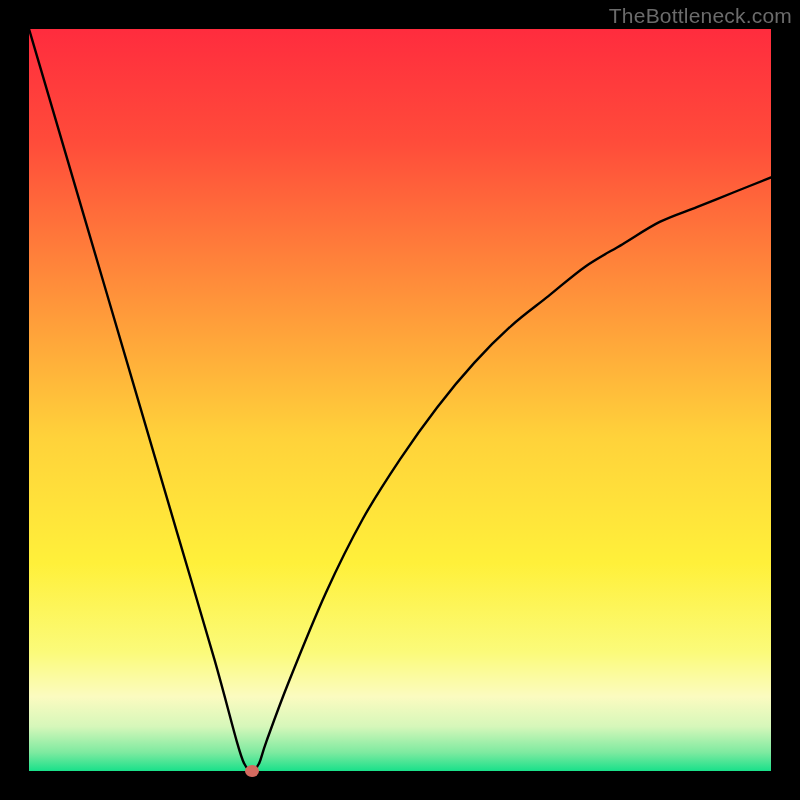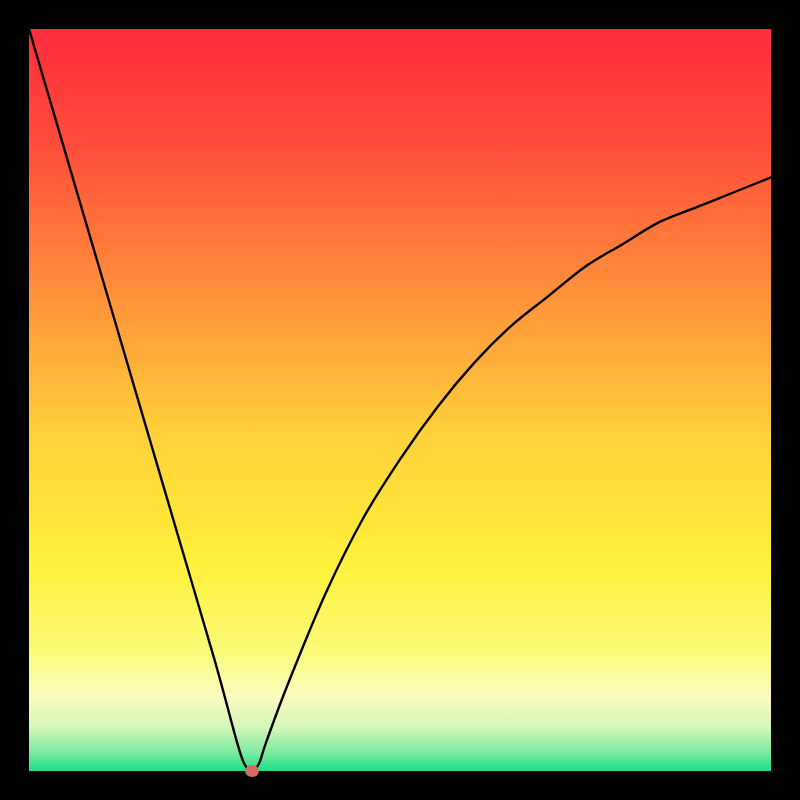--- a/index.html
+++ b/index.html
@@ -71,13 +71,14 @@
             <stop offset="100%" stop-color="#19e08a"></stop>
           </linearGradient>
       </defs>
       <rect x="0" y="0" width="742" height="742" fill="url(#vg)"></rect>
     </svg>
     <svg class="curve" id="curve-svg" viewBox="0 0 742 742" preserveAspectRatio="none">
       <path id="curve-path" d="M 0 0 C 6.183333333333334 21.02333333333333, 24.733333333333334 84.09333333333333, 37.1 126.13999999999999 C 49.46666666666667 168.18666666666664, 61.833333333333336 210.2333333333333, 74.2 252.27999999999997 C 86.56666666666666 294.32666666666665, 98.93333333333334 336.37333333333333, 111.3 378.42 C 123.66666666666666 420.4666666666667, 136.03333333333333 462.5133333333333, 148.4 504.56 C 160.76666666666668 546.6066666666667, 175.60666666666665 596.0733333333334, 185.5 630.7 C 195.39333333333335 665.3266666666667, 202.81333333333336 695.0066666666667, 207.76000000000002 712.32 C 212.70666666666668 729.6333333333334, 212.70666666666665 729.6333333333334, 215.17999999999998 734.58 C 217.6533333333333 739.5266666666666, 220.12666666666667 742, 222.6 742 C 225.07333333333332 742, 227.54666666666668 739.5266666666666, 230.02 734.58 C 232.49333333333334 729.6333333333334, 232.49333333333334 725.9233333333334, 237.44 712.32 C 242.38666666666666 698.7166666666667, 249.80666666666664 677.6933333333334, 259.7 652.96 C 269.5933333333333 628.2266666666667, 284.43333333333334 591.1266666666668, 296.8 563.9200000000001 C 309.1666666666667 536.7133333333334, 321.53333333333336 511.97999999999996, 333.90000000000003 489.71999999999997 C 346.2666666666667 467.46, 358.6333333333333 448.91, 371 430.36 C 383.3666666666667 411.81, 395.73333333333335 394.49666666666667, 408.1 378.42 C 420.4666666666667 362.34333333333336, 432.8333333333333 347.50333333333333, 445.2 333.9 C 457.56666666666666 320.2966666666666, 469.93333333333334 307.93, 482.3 296.8 C 494.6666666666667 285.67, 507.0333333333333 277.0133333333333, 519.4 267.12 C 531.7666666666667 257.2266666666667, 544.1333333333333 246.0966666666666, 556.5 237.43999999999994 C 568.8666666666667 228.78333333333327, 581.2333333333333 222.60000000000005, 593.6 215.18000000000006 C 605.9666666666667 207.76000000000008, 618.3333333333333 199.1033333333333, 630.6999999999999 192.91999999999996 C 643.0666666666666 186.73666666666662, 655.4333333333334 183.0266666666667, 667.8000000000001 178.08000000000004 C 680.1666666666667 173.13333333333338, 692.5333333333333 168.1866666666667, 704.9 163.24 C 717.2666666666667 158.29333333333332, 735.8166666666666 150.8733333333333, 742 148.39999999999998" fill="none" stroke="#000000" stroke-width="2.4" stroke-linejoin="round" stroke-linecap="round"></path>
     </svg>
     <div class="marker" id="marker" style="left: 222.6px; top: 742px; background: rgb(211, 106, 95);"></div>
   </div>
+  <div class="watermark">TheBottleneck.com</div>
 </div>
 
 </body></html>

